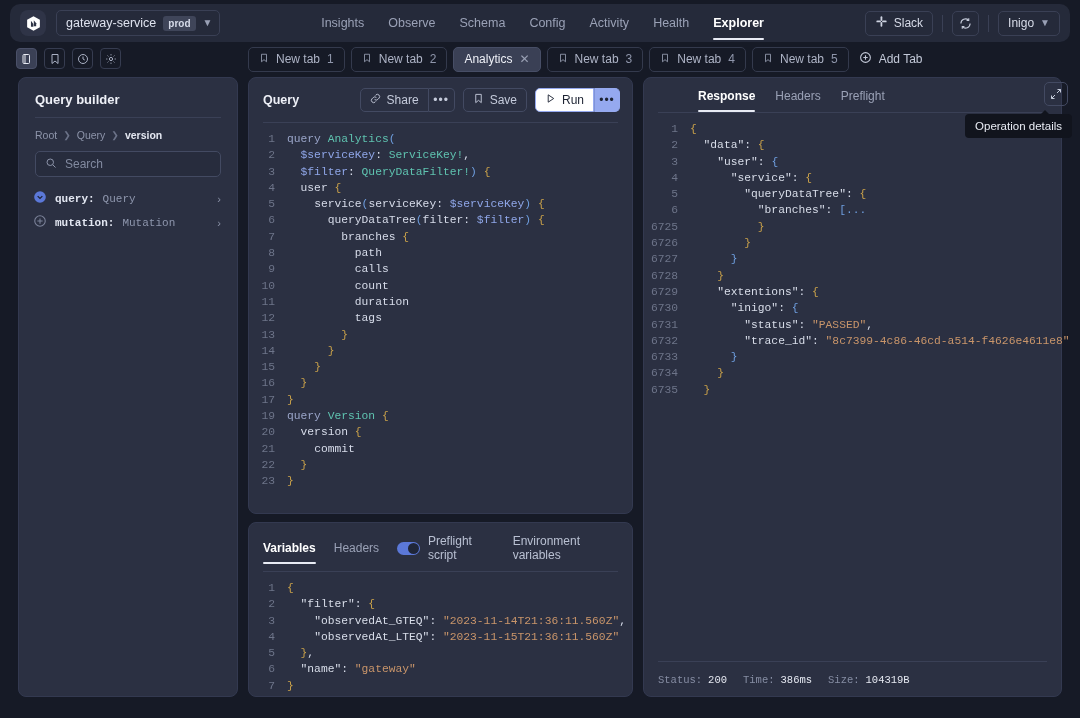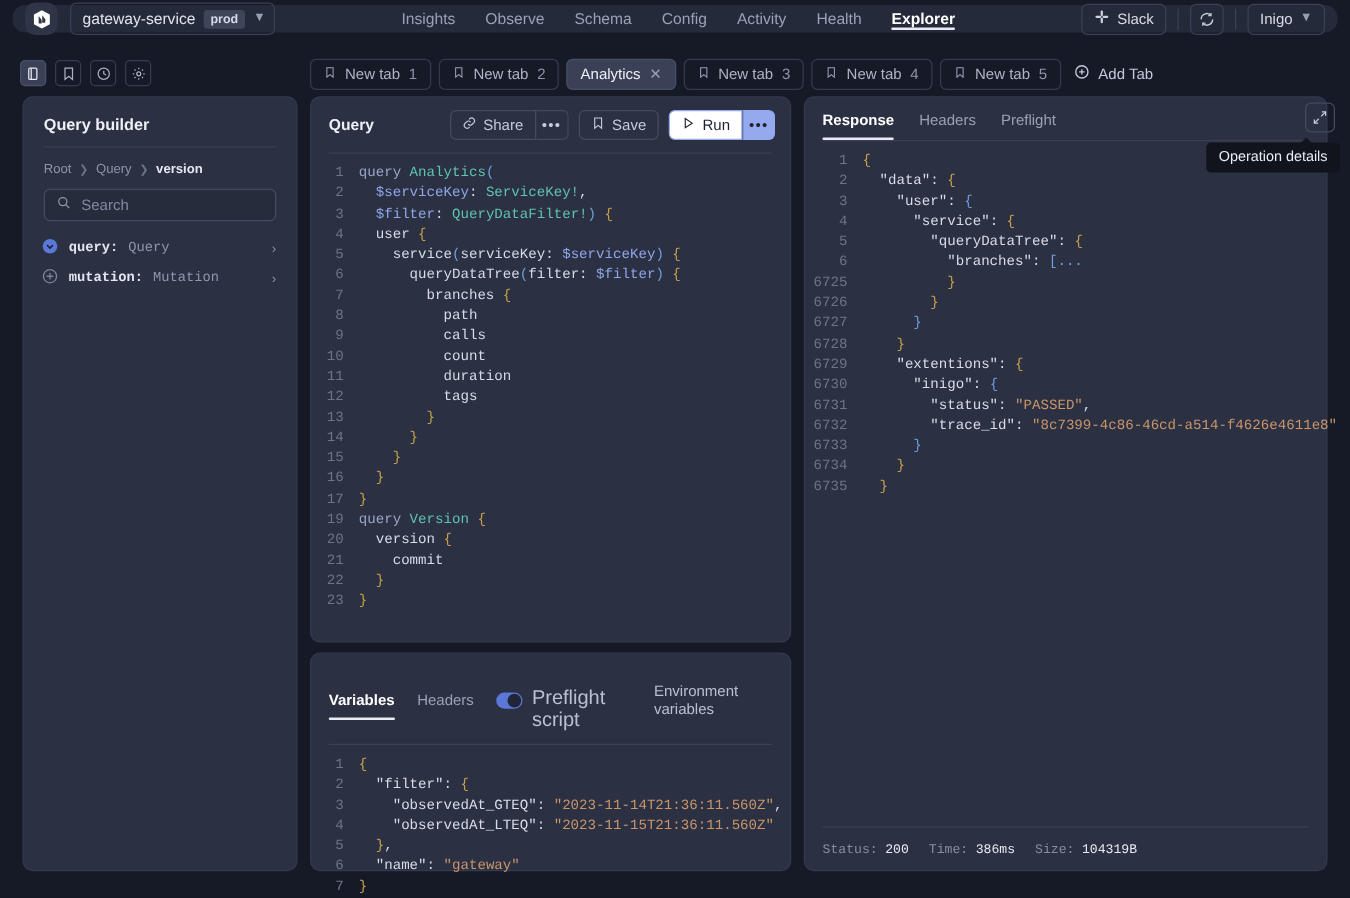--- a/index.html
+++ b/index.html
@@ -10,21 +10,21 @@
     overflow: hidden;
   }
   .app {
     position: relative;
     width: 1080px; height: 718px;
     background: #161a26;
   }
 
   
   .header {
-    position: absolute; left: 10px; top: 4px; right: 10px; height: 22px;
+    position: absolute; left: 10px; top: 4px; right: 10px; height: 38px;
     background: #252a3a;
     border-radius: 10px;
     display: flex; align-items: center;
     padding: 0 10px;
   }
   .logo {
     width: 26px; height: 26px; border-radius: 8px;
     background: #2f3447;
     display: flex; align-items: center; justify-content: center;
     flex: none;
@@ -183,26 +183,26 @@
   }
   .toggle-wrap { display: flex; align-items: center; gap: 8px; padding-bottom: 9px; }
   .toggle {
     width: 26px; height: 13px; border-radius: 7px; background: #5b78d8;
     position: relative; cursor: pointer;
   }
   .toggle .knob {
     position: absolute; right: 1px; top: 1px; width: 11px; height: 11px;
     border-radius: 50%; background: #202638;
   }
-  .vlink { color: #b9c0d2; font-size: 16px; cursor: pointer; margin-top: 16px; }
+  .vlink { color: #b9c0d2; font-size: 12px; cursor: pointer; }
   .vp-hr { height: 1px; background: #3a4056; margin: 0 14px; }
 
   
   .rp { left: 643px; top: 77px; width: 419px; height: 620px; }
-  .rp-tabs { display: flex; align-items: center; gap: 20px; padding: 11px 14px 0; }
+  .rp-tabs { display: flex; align-items: center; gap: 20px; padding: 11px 14px 0; margin-left: 40px; }
   .rp-expand {
     position: absolute; right: 12px; top: 82px;
     width: 24px; height: 24px; border: 1px solid #434a62; border-radius: 5px;
     display: flex; align-items: center; justify-content: center; cursor: pointer;
   }
   .tooltip {
     position: absolute; right: 8px; top: 114px;
     background: #11141d; color: #e9ecf4;
     font-size: 11.5px; padding: 6px 10px; border-radius: 4px;
     white-space: nowrap;

